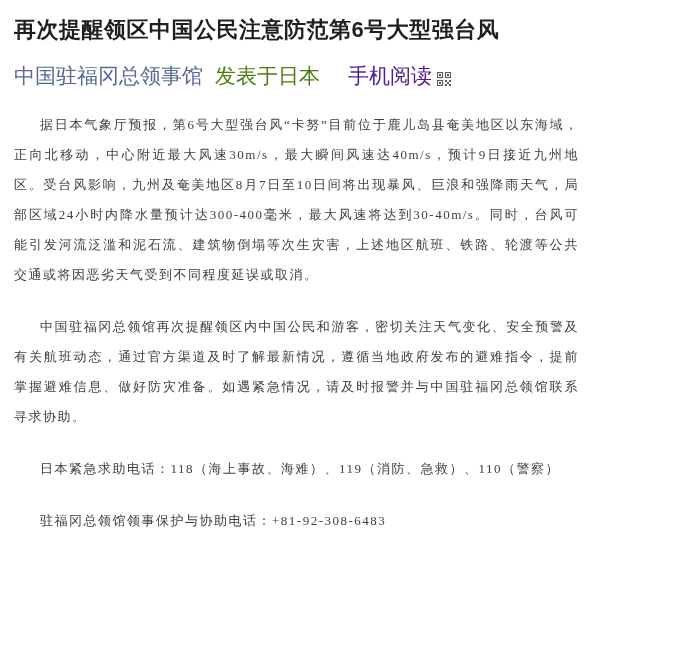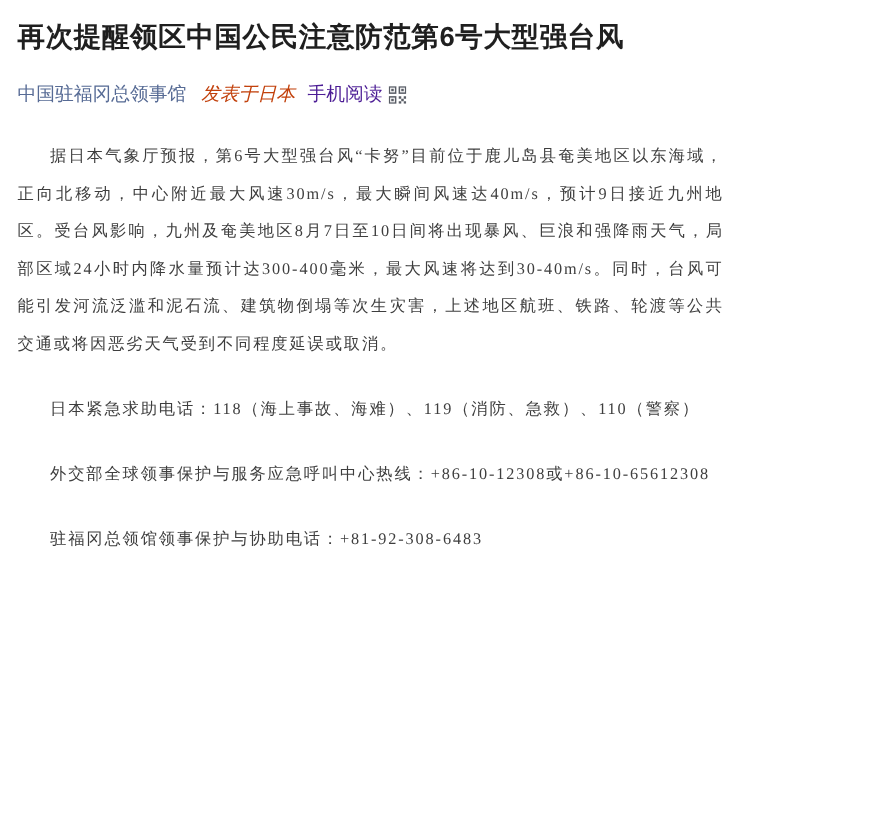--- a/index.html
+++ b/index.html
@@ -20,39 +20,38 @@
     color: #1f1f1f;
     line-height: 1.45;
     letter-spacing: 0.5px;
     margin-top: 2px;
     margin-bottom: 20px;
     font-family: "Liberation Sans", "DejaVu Sans", sans-serif;
   }
   .meta-row {
     display: flex;
     align-items: center;
-    font-size: 15px;
+    font-size: 21px;
     line-height: 20px;
     margin-bottom: 24px;
     white-space: nowrap;
   }
   .account-name {
     color: #576b95;
     text-decoration: none;
     cursor: pointer;
     margin-right: 12px;
   }
   .publish-time {
     color: #9a9ea7;
     margin-right: 10px;
   }
   .publish-location {
-    color: #c2410c;
-    margin-right: 10px;
-    font-style: italic;
+    color: #4d7c0f;
+    margin-right: 28px;
   }
   .mobile-read {
     color: #4c1d95;
     display: inline-flex;
     align-items: center;
     gap: 5px;
     cursor: pointer;
   }
   .qr-icon {
     display: inline-block;
@@ -97,18 +96,18 @@
           <rect x="10" y="10" width="2" height="2"></rect>
           <rect x="8" y="12" width="2" height="2"></rect>
           <rect x="12" y="12" width="2" height="2"></rect>
         </svg>
       </span>
     </span>
   </div>
 
   <div class="article-body">
     <p>据日本气象厅预报，第6号大型强台风“卡努”目前位于鹿儿岛县奄美地区以东海域，正向北移动，中心附近最大风速30m/s，最大瞬间风速达40m/s，预计9日接近九州地区。受台风影响，九州及奄美地区8月7日至10日间将出现暴风、巨浪和强降雨天气，局部区域24小时内降水量预计达300-400毫米，最大风速将达到30-40m/s。同时，台风可能引发河流泛滥和泥石流、建筑物倒塌等次生灾害，上述地区航班、铁路、轮渡等公共交通或将因恶劣天气受到不同程度延误或取消。</p>
+    <p>中国驻福冈总领馆再次提醒领区内中国公民和游客，密切关注天气变化、安全预警及有关航班动态，通过官方渠道及时了解最新情况，遵循当地政府发布的避难指令，提前掌握避难信息、做好防灾准备。如遇紧急情况，请及时报警并与中国驻福冈总领馆联系寻求协助。</p>
     <p>日本紧急求助电话：118（海上事故、海难）、119（消防、急救）、110（警察）</p>
-    <p>外交部全球领事保护与服务应急呼叫中心热线：+86-10-12308或+86-10-65612308</p>
     <p>驻福冈总领馆领事保护与协助电话：+81-92-308-6483</p>
   </div>
 
 </div>
 
 </body></html>

